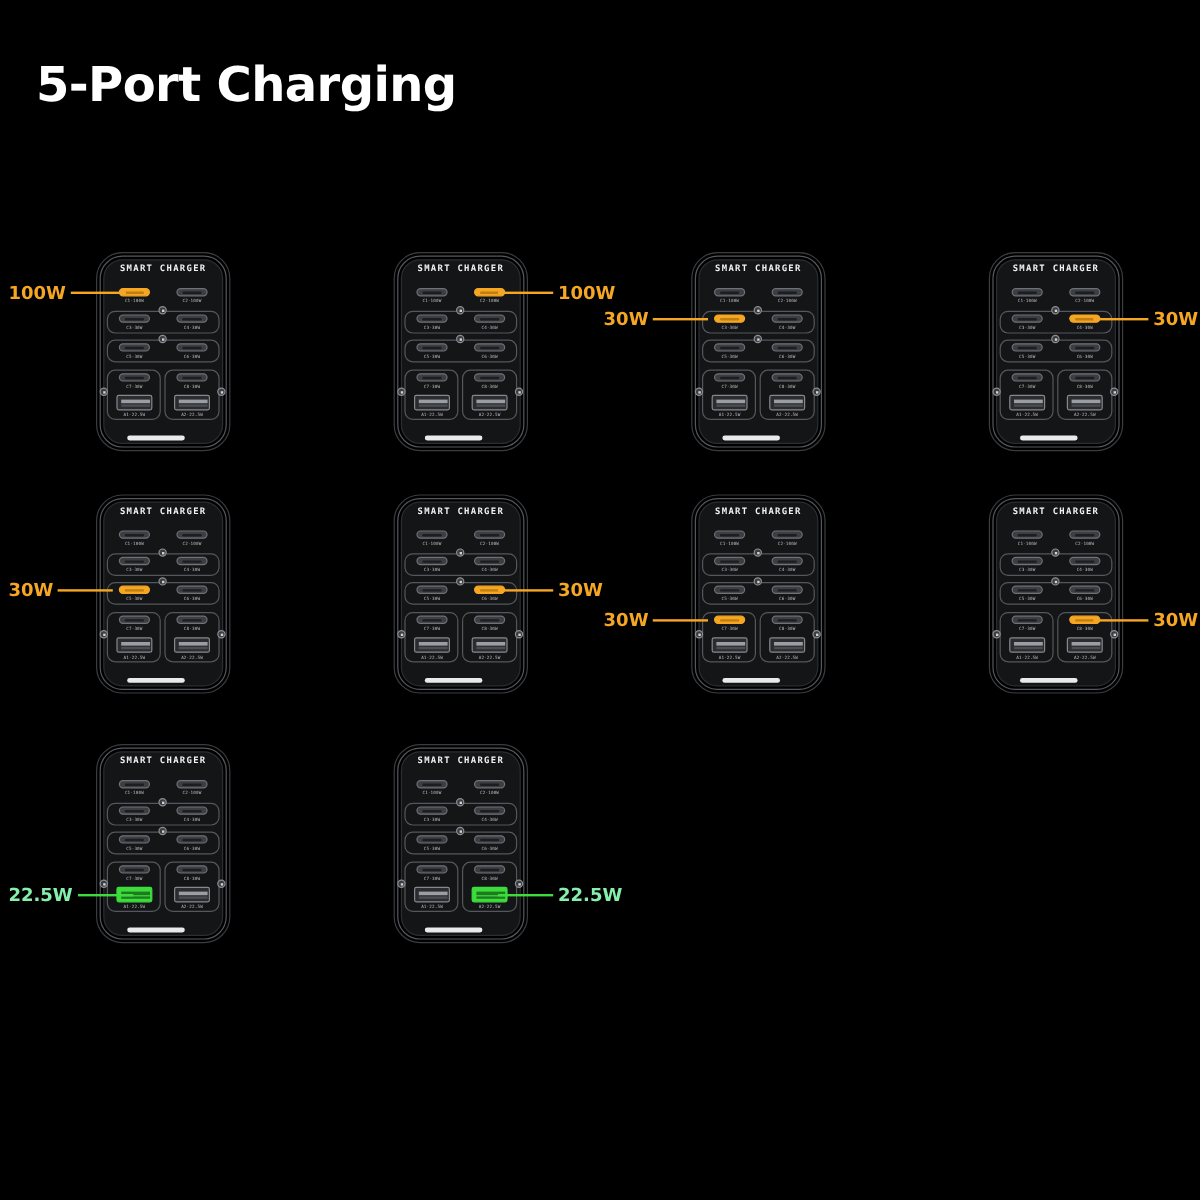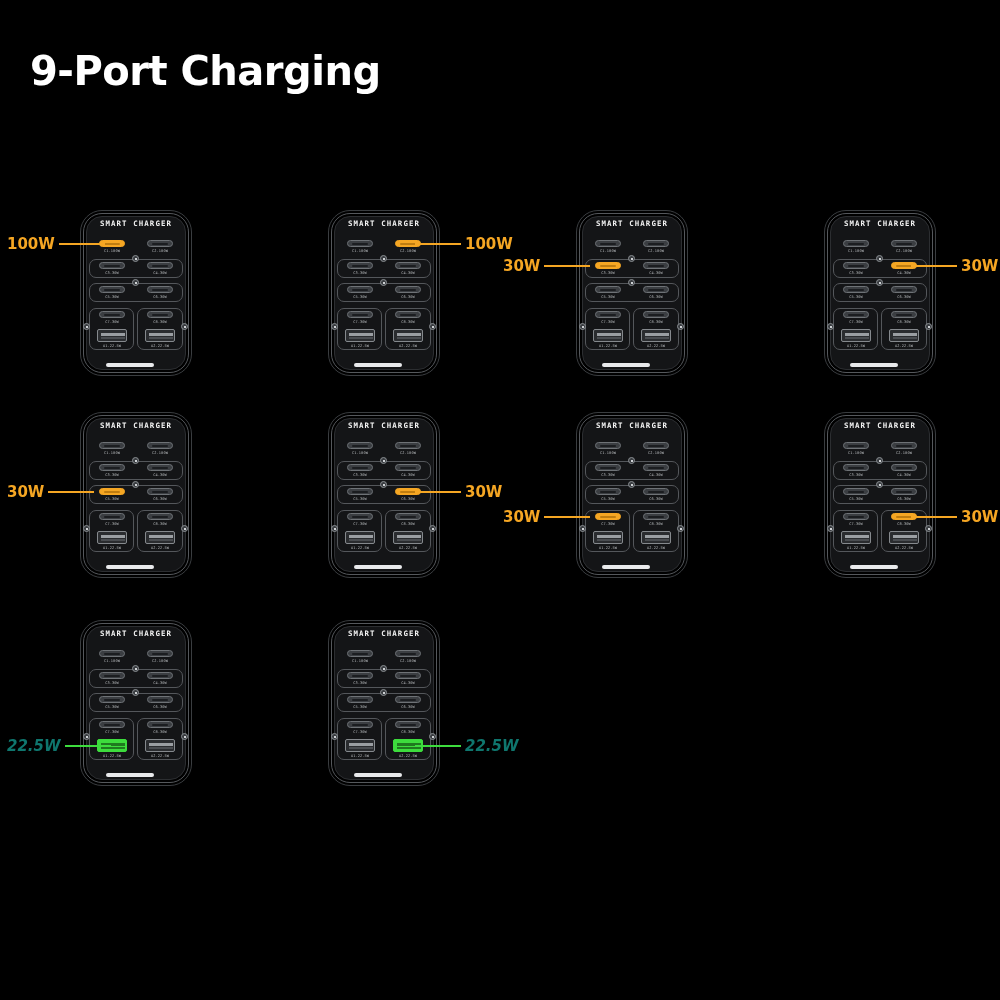--- a/index.html
+++ b/index.html
@@ -94,27 +94,27 @@
   .callout{position:absolute;display:flex;align-items:center;height:16px;}
   .callout .ctext{
     font-size:15px;font-weight:bold;white-space:nowrap;
     font-family:"DejaVu Sans",sans-serif;
   }
   .callout .cline{height:2px;}
   .callout.left .ctext{margin-right:4px;}
   .callout.right .ctext{margin-left:4px;}
   .callout.orange .ctext{color:#F5A623;}
   .callout.orange .cline{background:#F5A623;}
-  .callout.green .ctext{color:#0f766e;font-style:italic;}
+  .callout.green .ctext{color:#86efac;}
   .callout.green .cline{background:#3DDC3D;}
 </style>
 </head>
 <body>
 
-<div id="page-title">9-Port Charging</div>
+<div id="page-title">5-Port Charging</div>
 <div id="grid">
     <div class="device" style="left: 80px; top: 210px;">
       <div class="dev-glow"></div>
       <div class="dev-glow2"></div>
       <div class="dev-body"></div>
       <div class="brand">SMART CHARGER</div>
       <div class="group" style="left: 9px; top: 49px; width: 94px; height: 19px;"></div>
       <div class="group" style="left: 9px; top: 73px; width: 94px; height: 19px;"></div>
       <div class="group" style="left: 9px; top: 98px; width: 45px; height: 42px;"></div>
       <div class="group" style="left: 57px; top: 98px; width: 46px; height: 42px;"></div>

